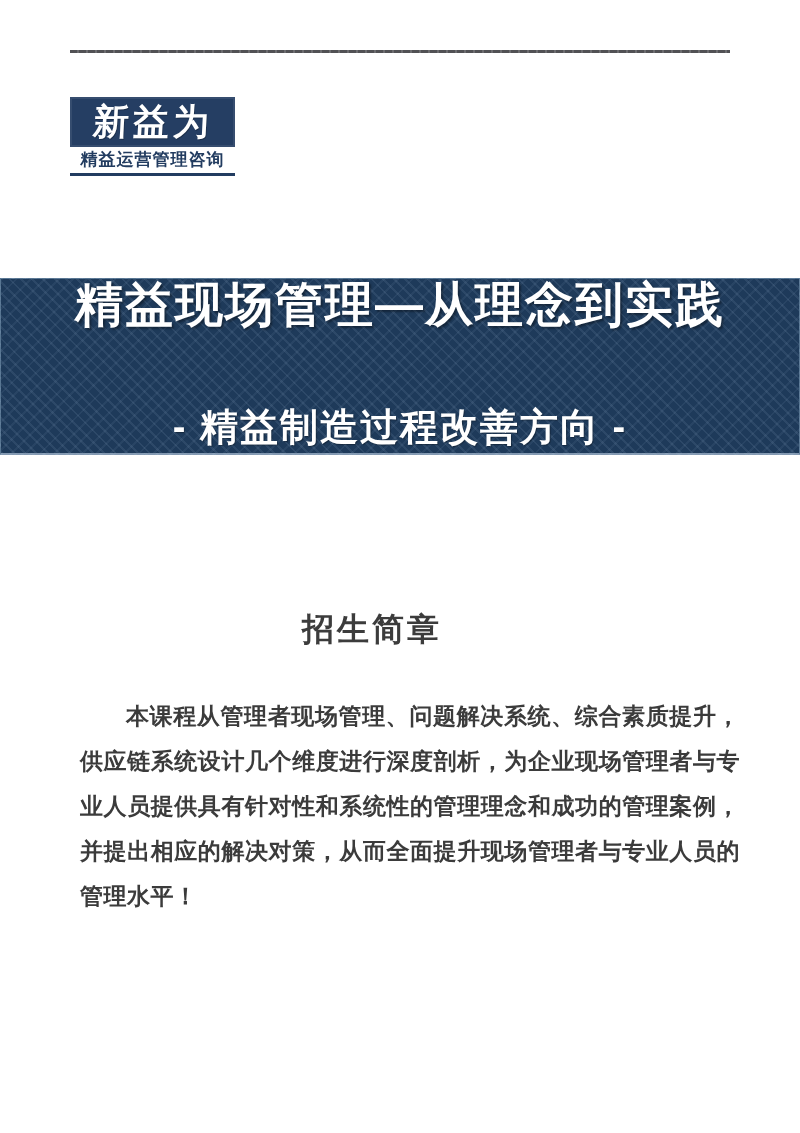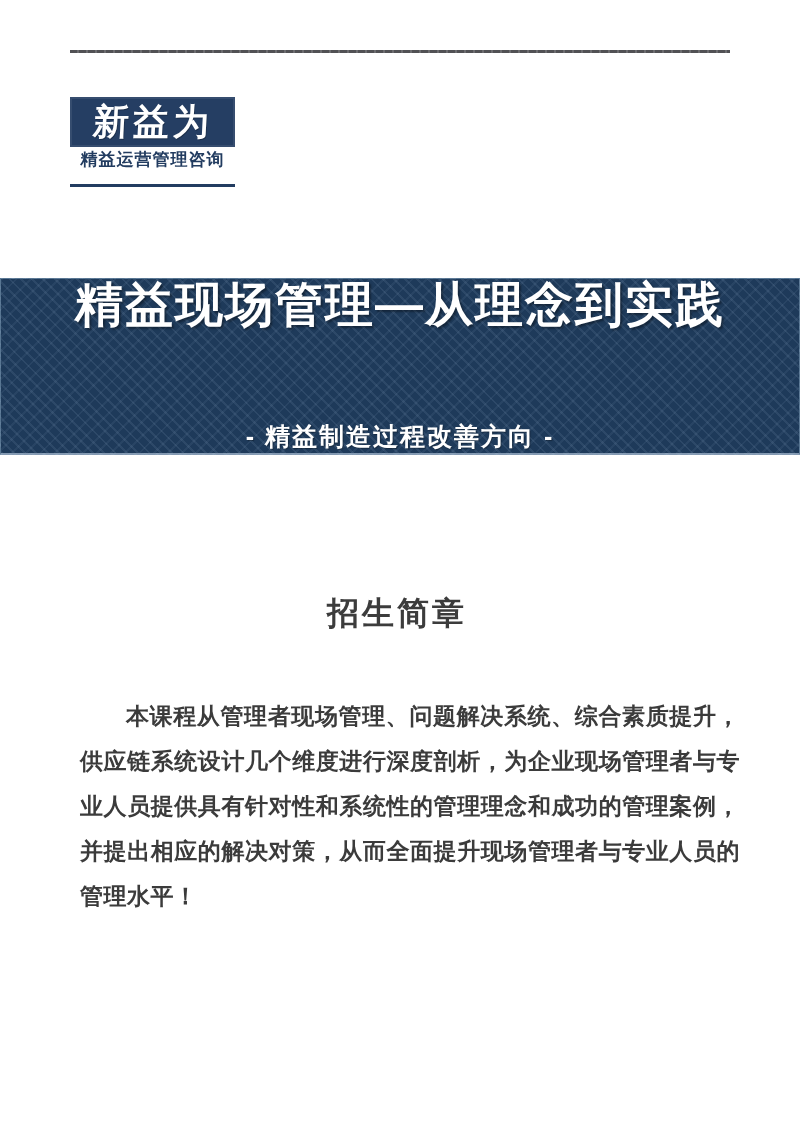--- a/index.html
+++ b/index.html
@@ -31,21 +31,21 @@
     color:#ffffff;font-size:36px;font-weight:bold;letter-spacing:4px;
     transform:skewX(-3deg);
     text-shadow:1px 1px 0 rgba(0,0,0,0.25);
     white-space:nowrap;
   }
   .logo-tagline{
     margin-top:1px;width:165px;
     color:#223c60;font-size:17px;font-weight:bold;letter-spacing:1px;
     text-align:center;white-space:nowrap;
     border-bottom:3px solid #223c60;
-    padding-bottom:13px;
+    padding-bottom:2px;
   }
 
   
   .banner{
     position:absolute;left:0;top:278px;width:800px;height:177px;
     box-sizing:border-box;
     background:
       repeating-linear-gradient(45deg, rgba(173,199,224,0.10) 0 2px, rgba(173,199,224,0) 2px 8px),
       repeating-linear-gradient(135deg, rgba(173,199,224,0.07) 0 2px, rgba(173,199,224,0) 2px 10px),
       #1e3a5a;
@@ -55,30 +55,30 @@
     text-align:center;
   }
   .banner-title{
     margin:0;
     color:#ffffff;font-size:48px;font-weight:bold;letter-spacing:2px;
     line-height:1.1;white-space:nowrap;
     text-shadow:2px 2px 2px rgba(0,0,0,0.35);
   }
   .banner-subtitle{
     margin-top:22px;
-    color:#ffffff;font-size:25px;font-weight:bold;letter-spacing:2px;
+    color:#ffffff;font-size:38px;font-weight:bold;letter-spacing:2px;
     white-space:nowrap;
     text-shadow:1px 1px 1px rgba(0,0,0,0.3);
   }
 
   
   .section-heading{
     position:absolute;left:0;top:592px;width:712px;
-    margin:0;text-align:center;
-    color:#3c3c3c;font-size:32px;font-weight:bold;letter-spacing:3px;padding-left:41px;
+    margin:16px;text-align:center;
+    color:#3c3c3c;font-size:32px;font-weight:bold;letter-spacing:3px;
   }
 
   
   .intro{
     position:absolute;left:70px;top:684px;width:660px;
     margin:10px;
     color:#3b3b3b;font-size:23px;font-weight:bold;
     line-height:45px;
     text-align:justify;
     text-indent:2em;

